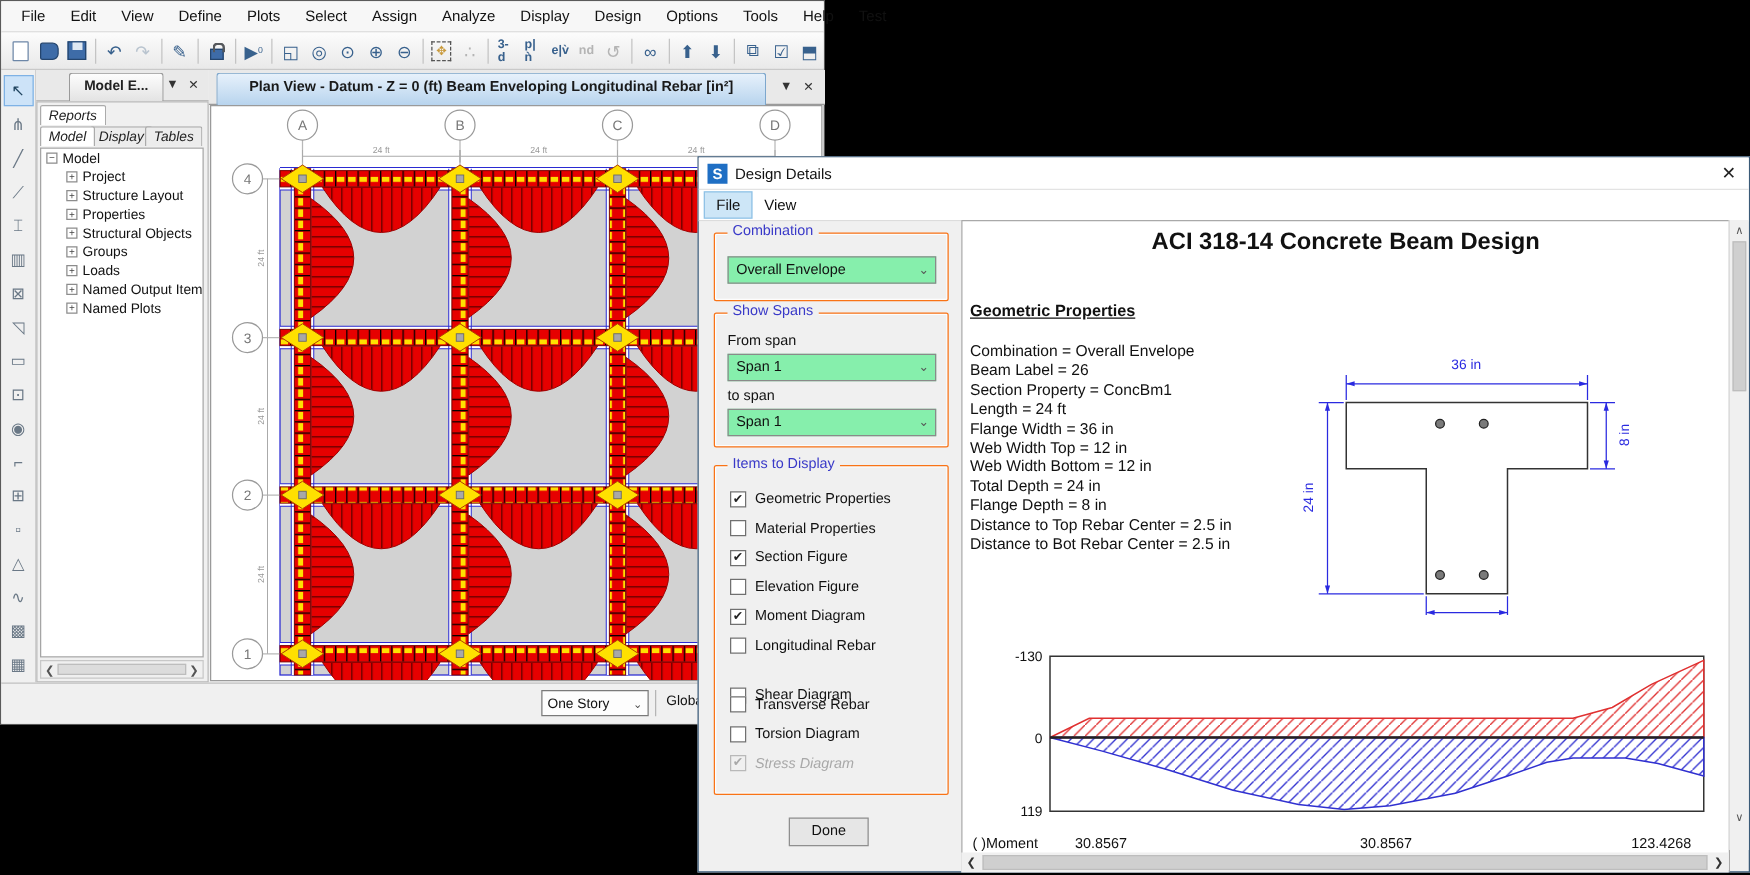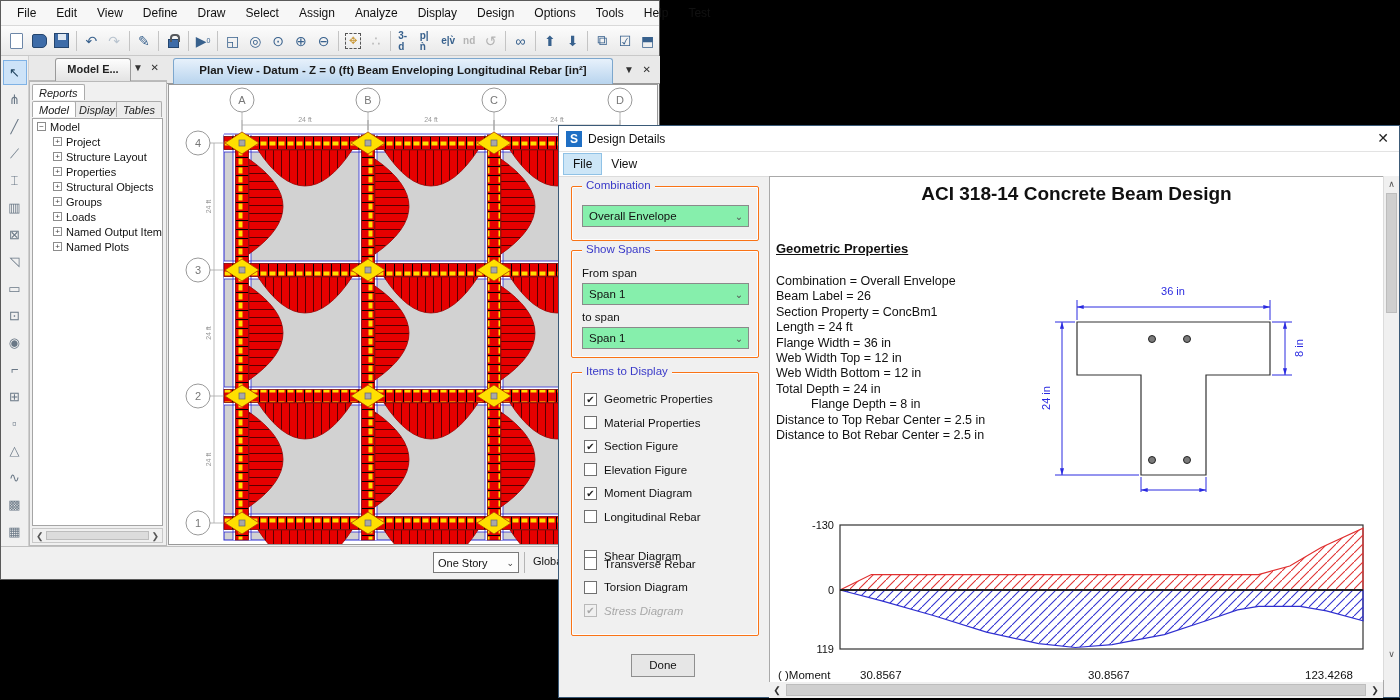--- a/index.html
+++ b/index.html
@@ -104,21 +104,21 @@
 
 <div class="screen">
 
   <div class="main-window">
 
     <div class="menubar" id="menubar">
         <div class="mitem">File</div>
         <div class="mitem">Edit</div>
         <div class="mitem">View</div>
         <div class="mitem">Define</div>
-        <div class="mitem">Draw</div>
+        <div class="mitem">Plots</div>
         <div class="mitem">Select</div>
         <div class="mitem">Assign</div>
         <div class="mitem">Analyze</div>
         <div class="mitem">Display</div>
         <div class="mitem">Design</div>
         <div class="mitem">Options</div>
         <div class="mitem">Tools</div>
         <div class="mitem">Help</div>
         <div class="mitem">Test</div>
       </div>
@@ -509,21 +509,21 @@
       <div class="geo-heading">Geometric Properties</div>
       <div id="prop-lines">
           <div class="prop-line" style="top: 97px;">Combination = Overall Envelope</div>
           <div class="prop-line" style="top: 112.4px;">Beam Label = 26</div>
           <div class="prop-line" style="top: 127.8px;">Section Property = ConcBm1</div>
           <div class="prop-line" style="top: 143.2px;">Length = 24 ft</div>
           <div class="prop-line" style="top: 158.6px;">Flange Width = 36 in</div>
           <div class="prop-line" style="top: 174px;">Web Width Top = 12 in</div>
           <div class="prop-line" style="top: 189.4px;">Web Width Bottom = 12 in</div>
           <div class="prop-line" style="top: 204.8px;">Total Depth = 24 in</div>
-          <div class="prop-line" style="top: 220.2px; margin-left: 35px;">Flange Depth = 8 in</div>
+          <div class="prop-line" style="top: 220.2px;">Flange Depth = 8 in</div>
           <div class="prop-line" style="top: 235.6px;">Distance to Top Rebar Center = 2.5 in</div>
           <div class="prop-line" style="top: 251px;">Distance to Bot Rebar Center = 2.5 in</div>
         </div>
 
       <svg id="section-svg" width="330" height="230" style="position:absolute; left:250px; top:85px;">
           <path d="M57 60 H250 V113 H186 V213 H121 V113 H57 Z" fill="#fff" stroke="#333" stroke-width="1.2"></path>
           <circle cx="132" cy="77" r="3.5" fill="#7a7a7a" stroke="#222" stroke-width="1"></circle>
           <circle cx="167" cy="77" r="3.5" fill="#7a7a7a" stroke="#222" stroke-width="1"></circle>
           <circle cx="132" cy="198" r="3.5" fill="#7a7a7a" stroke="#222" stroke-width="1"></circle>
           <circle cx="167" cy="198" r="3.5" fill="#7a7a7a" stroke="#222" stroke-width="1"></circle>

